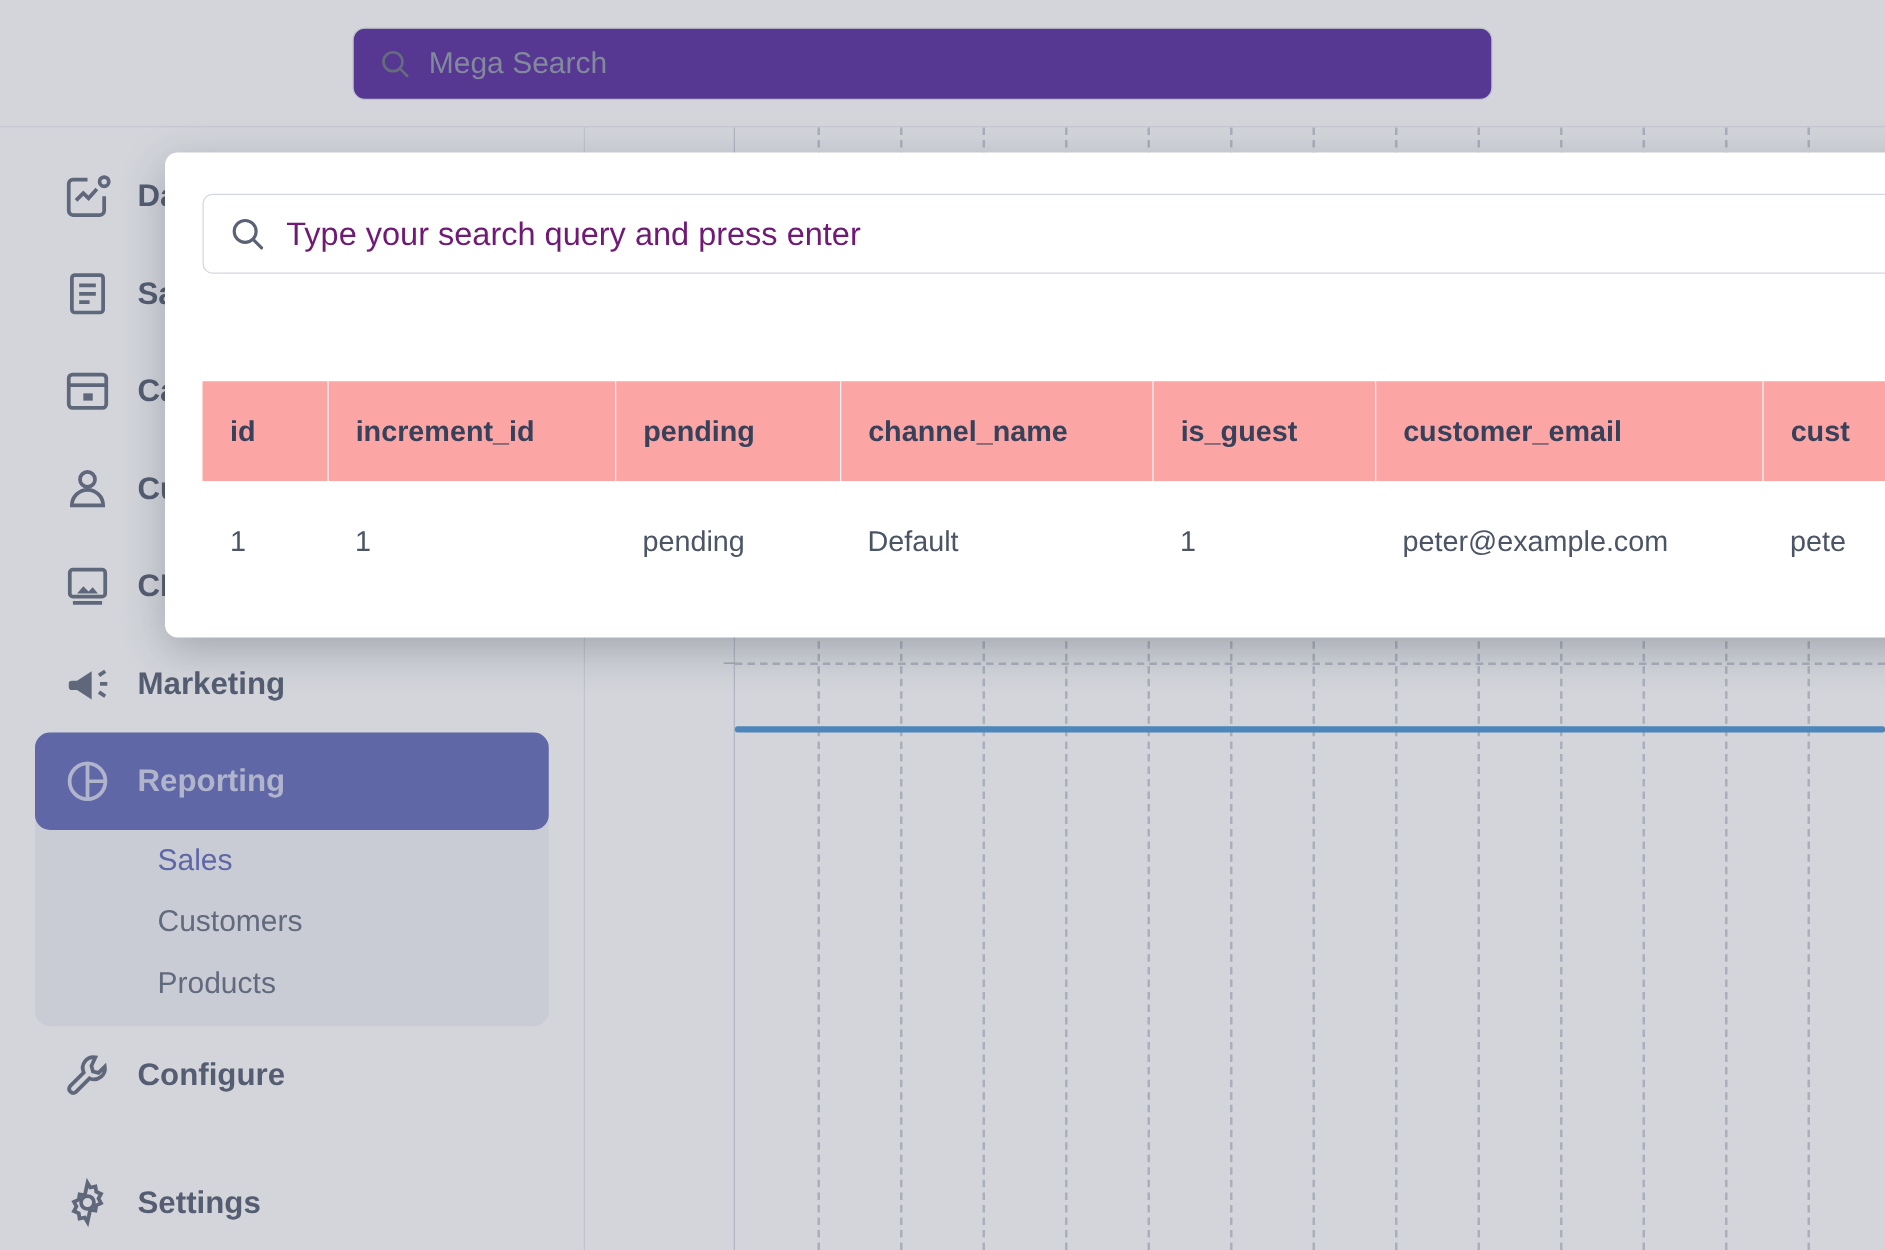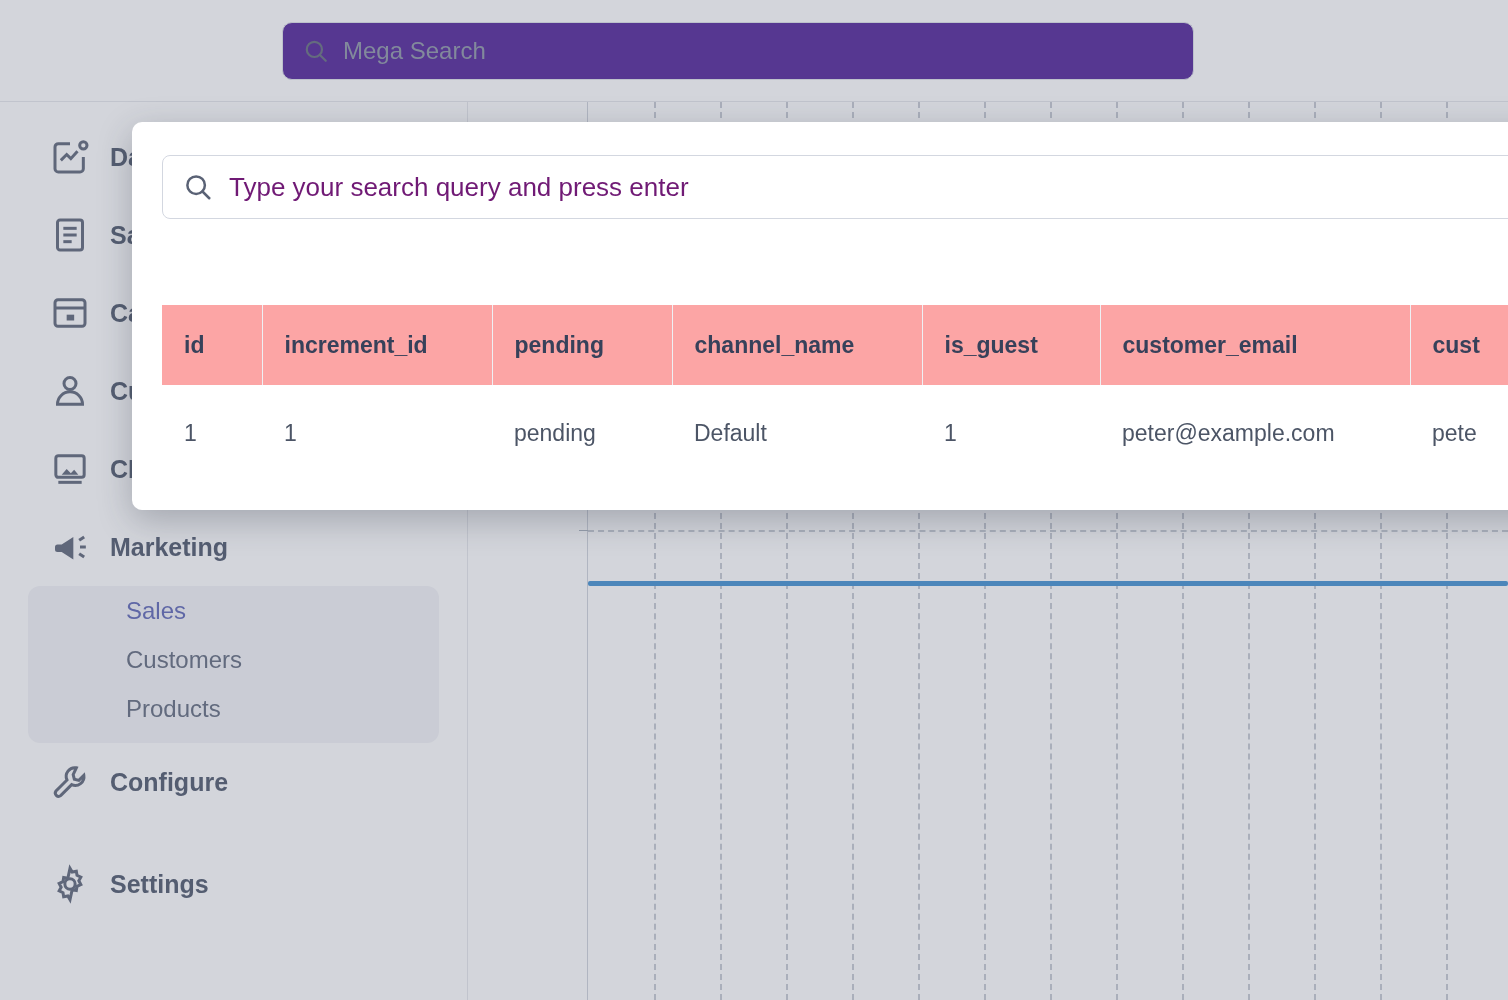--- a/index.html
+++ b/index.html
@@ -330,20 +330,28 @@
       <svg class="ico" viewBox="0 0 24 24" fill="none" stroke="#5a6275" stroke-width="1.8">
         <path d="M3 10.5v3a1.5 1.5 0 0 0 1.5 1.5H7l7 4.5V6L7 10.5H4.5A1.5 1.5 0 0 0 3 12z" fill="#5a6275" stroke="none"></path>
         <line x1="17.5" y1="8" x2="20.5" y2="6"></line>
         <line x1="18" y1="12" x2="21.5" y2="12"></line>
         <line x1="17.5" y1="16" x2="20.5" y2="18"></line>
       </svg>
       <span>Marketing</span>
     </div>
 
     <div id="reporting-group">
+      <div class="nav-item active">
+        <svg class="ico" viewBox="0 0 24 24" fill="none" stroke="#cdd1ea" stroke-width="1.8">
+          <circle cx="12" cy="12" r="8.6"></circle>
+          <line x1="12" y1="3.4" x2="12" y2="20.6"></line>
+          <line x1="12" y1="12" x2="20.6" y2="12"></line>
+        </svg>
+        <span>Reporting</span>
+      </div>
       <div class="sub-item current">
         <span>Sales</span>
       </div>
       <div class="sub-item">
         <span>Customers</span>
       </div>
       <div class="sub-item">
         <span>Products</span>
       </div>
     </div>

